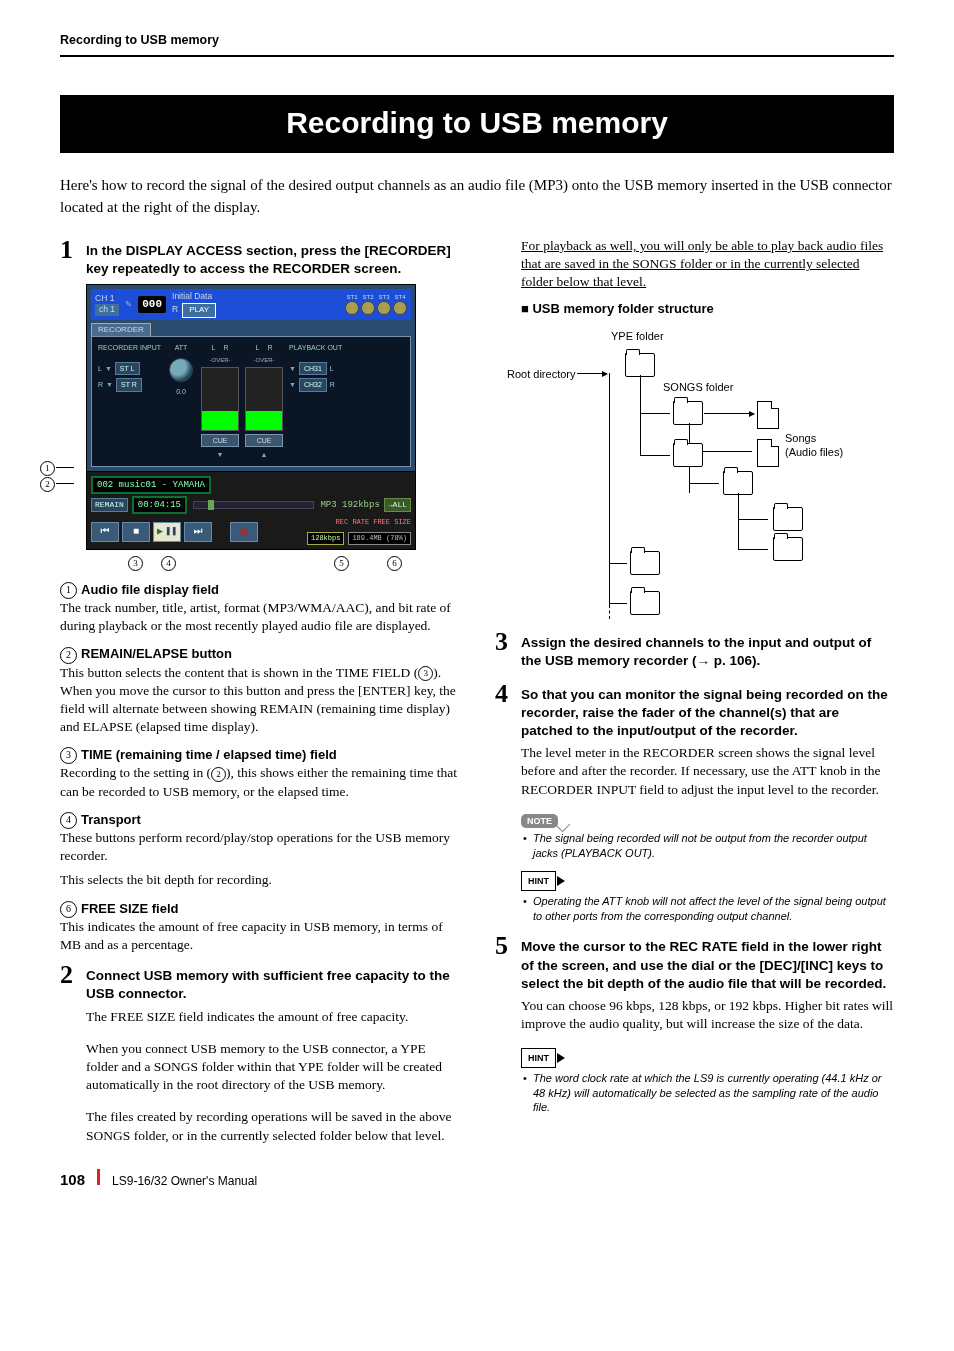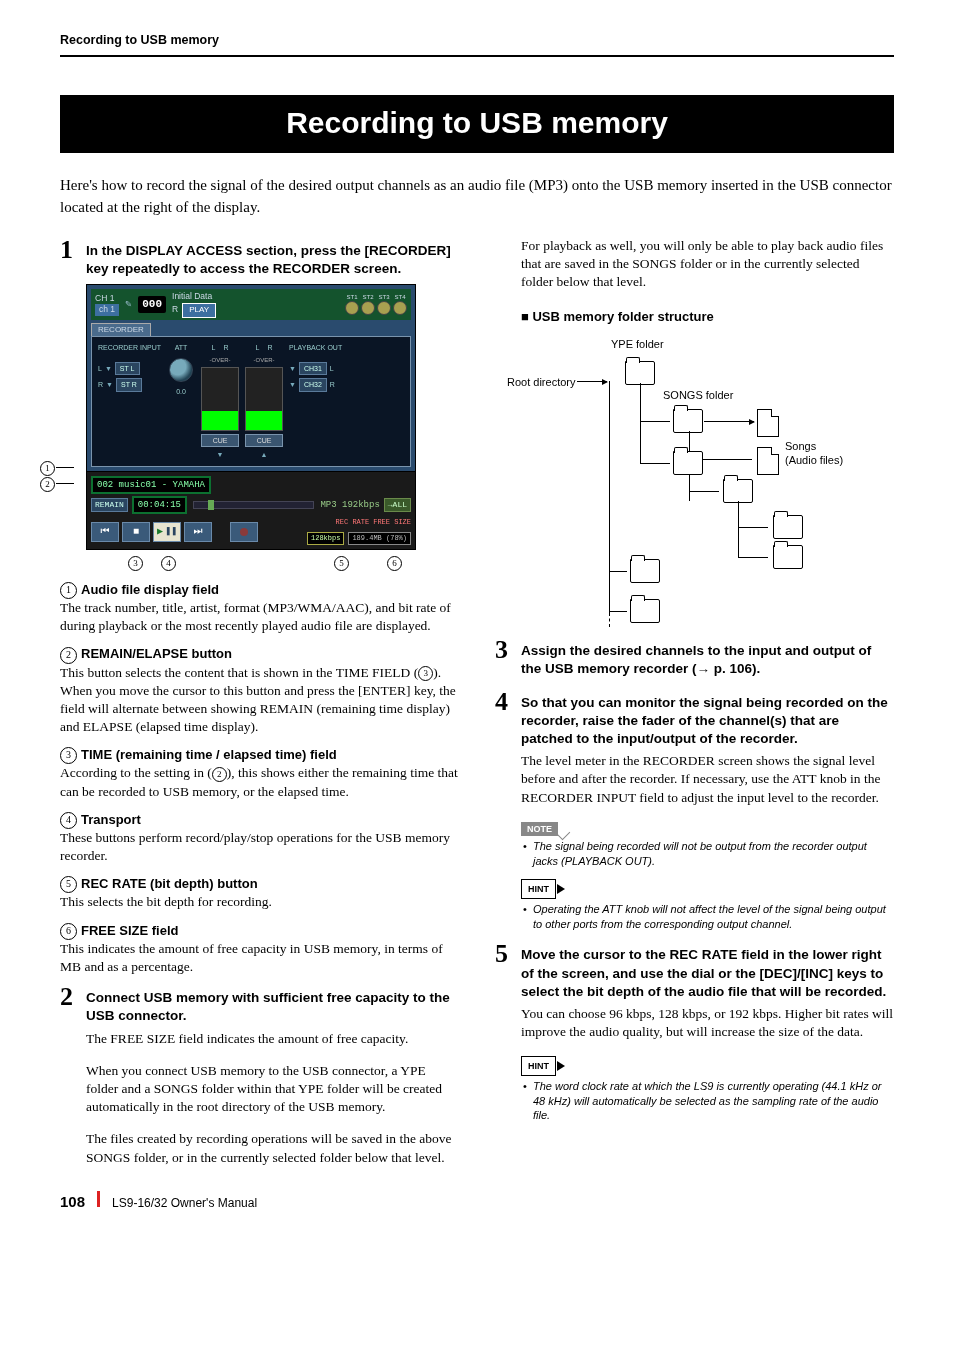--- a/index.html
+++ b/index.html
@@ -127,21 +127,21 @@
   }
   .note-tag {
     display: inline-block;
     background: #888;
     color: #fff;
     font-family: Arial, Helvetica, sans-serif;
     font-size: 9px;
     font-weight: bold;
     font-style: normal;
     padding: 1px 6px;
-    border-radius: 0;
+    border-radius: 5px;
     margin-bottom: 3px;
     position: relative;
     text-align: center;
   }
   .note-tag::after {
     content: "";
     position: absolute;
     right: -10px;
     bottom: -2px;
     width: 10px;
@@ -193,21 +193,21 @@
   }
   .shot-top {
     background: #2a4b6e;
     border: 1px solid #000;
     padding: 4px;
     color: #ccd9e6;
   }
   .shot-header {
     display: flex;
     align-items: center;
-    background: #14532d;
+    background: #1d4ed8;
     padding: 2px 4px;
     gap: 6px;
     font-size: 8.5px;
   }
   .shot-header .box000 {
     background: #000;
     color: #fff;
     padding: 1px 4px;
     font-weight: bold;
     font-size: 11px;
@@ -693,49 +693,46 @@
         <span class="circ">2</span><span>REMAIN/ELAPSE button</span>
       </div>
       <div class="def-body">
         <span>This button selects the content that is shown in the TIME FIELD (</span><span class="circ-inline">3</span><span>). When you move the cursor to this button and press the [ENTER] key, the field will alternate between showing REMAIN (remaining time display) and ELAPSE (elapsed time display).</span>
       </div>
 
       <div class="def-head">
         <span class="circ">3</span><span>TIME (remaining time / elapsed time) field</span>
       </div>
       <div class="def-body">
-        <span>According to the setting in (</span><span class="circ-inline">2</span><span>), this shows either the remaining time that can be recorded to USB memory, or the elapsed time.</span>
+        <span>Recording to the setting in (</span><span class="circ-inline">2</span><span>), this shows either the remaining time that can be recorded to USB memory, or the elapsed time.</span>
       </div>
 
       <div class="def-head">
         <span class="circ">4</span><span>Transport</span>
       </div>
       <div class="def-body">These buttons perform record/play/stop operations for the USB memory recorder.</div>
 
-      <div class="def-head">
-        <span class="circ">5</span><span>REC RATE (bit depth) button</span>
-      </div>
       <div class="def-body">This selects the bit depth for recording.</div>
 
       <div class="def-head">
         <span class="circ">6</span><span>FREE SIZE field</span>
       </div>
       <div class="def-body">This indicates the amount of free capacity in USB memory, in terms of MB and as a percentage.</div>
 
       <div class="step" style="margin-top:8px;">
         <div class="step-num">2</div>
         <div class="step-head">Connect USB memory with sufficient free capacity to the USB connector.</div>
       </div>
       <div class="step-body">The FREE SIZE field indicates the amount of free capacity.</div>
       <div class="step-body">When you connect USB memory to the USB connector, a YPE folder and a SONGS folder within that YPE folder will be created automatically in the root directory of the USB memory.</div>
       <div class="step-body" style="margin-bottom:0;">The files created by recording operations will be saved in the above SONGS folder, or in the currently selected folder below that level.</div>
     </div>
 
     <div class="col">
-      <div class="step-body" style="margin-left:26px;margin-bottom:16px;">For playback as well, you will only be able to play back audio files that are saved in the SONGS folder or in the currently selected folder below that level.</div>
+      <div class="step-body" style="margin-left:26px;margin-bottom:8px;text-decoration:underline;">For playback as well, you will only be able to play back audio files that are saved in the SONGS folder or in the currently selected folder below that level.</div>
 
       <div class="subhead" style="margin-left:26px;">USB memory folder structure</div>
 
       <div class="folder-tree">
         <span class="ft-label" style="top:6px;left:116px;text-align:center;">YPE folder</span>
         <span class="ft-label" style="top:44px;left:0;padding-left:12px;">Root directory</span>
         <span class="ft-label" style="top:57px;left:168px;">SONGS folder</span>
 
         <div class="ft-arrow-h" style="top:50px;left:82px;width:30px;"></div>
         <div class="folder-icon" style="top:30px;left:130px;"></div>

